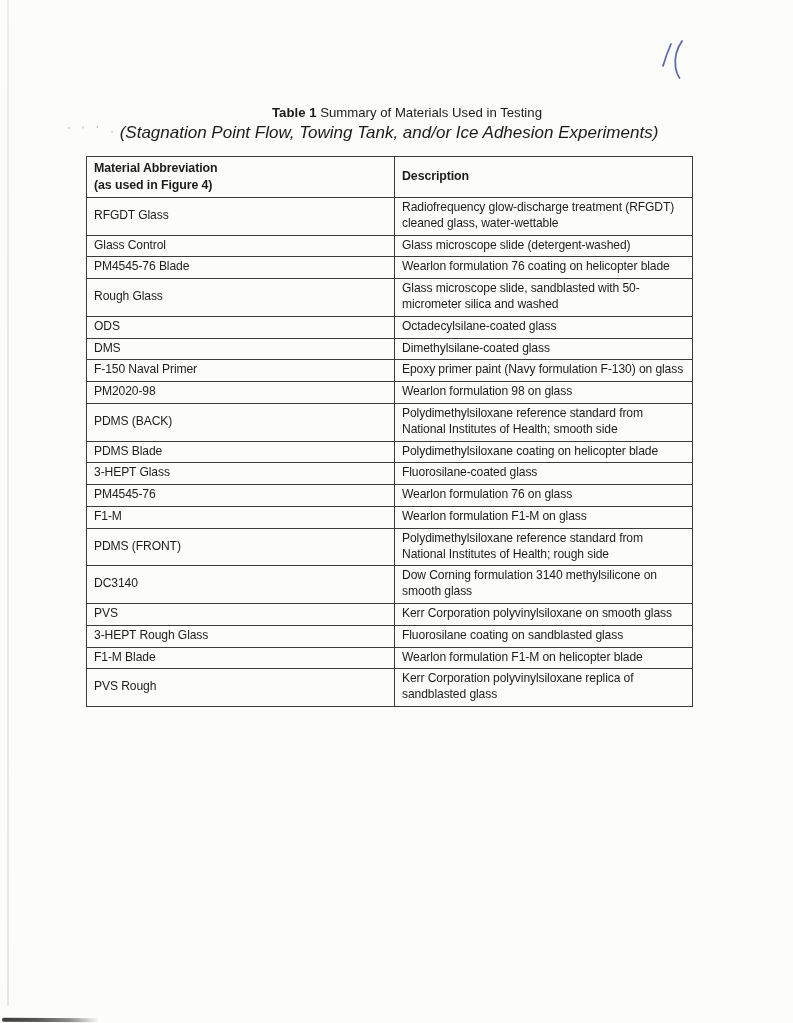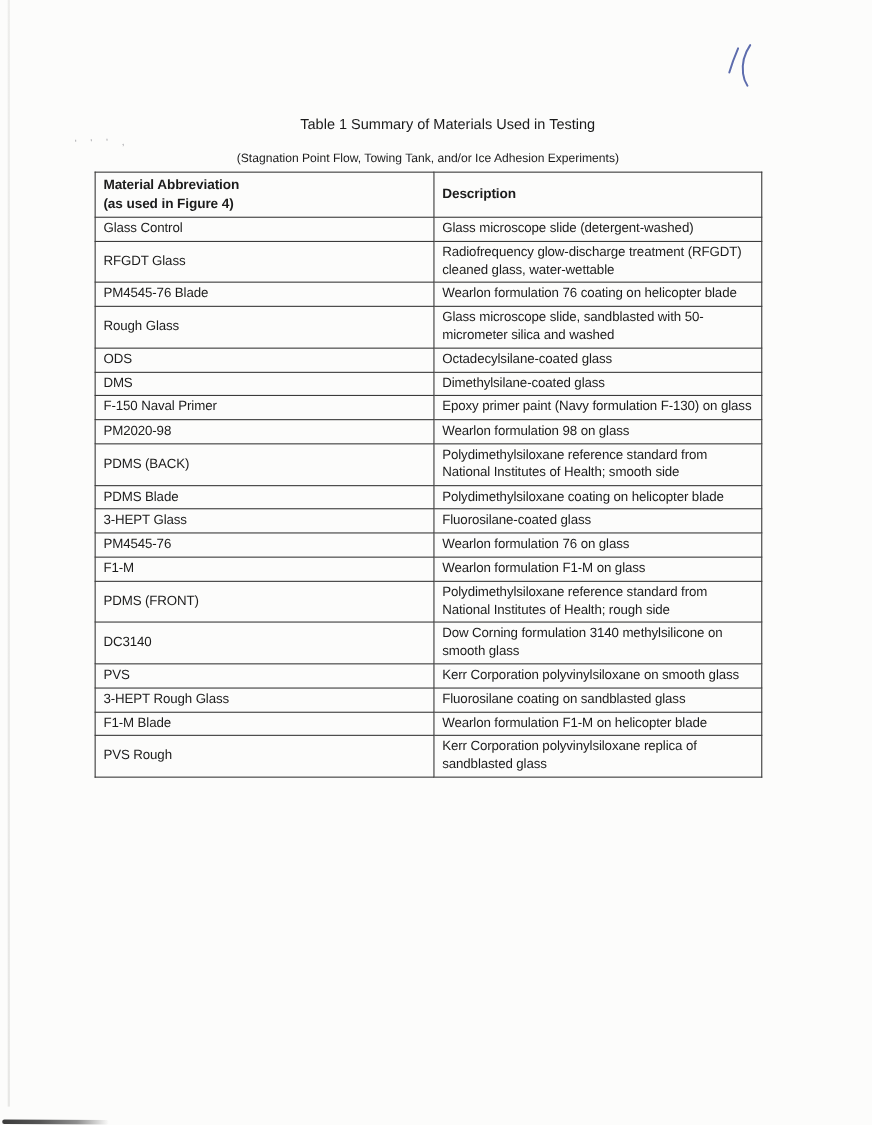--- a/index.html
+++ b/index.html
@@ -31,22 +31,22 @@
   .handwritten {
     position:absolute; left:656px; top:38px; width:34px; height:44px;
   }
 
   
   .title-block {
     position:absolute; top:105px; left:86px; width:606px;
     text-align:center; color:#1b1b1b;
   }
   .title-line { font-size:13.2px; line-height:16px; }
-  .title-line .bold { font-weight:normal;margin-left:36px; }
-  .subtitle { font-size:11px; line-height:15px; margin-top:16px; }
+  .title-line .bold { font-weight:bold;margin-left:36px; }
+  .subtitle { font-size:17px; line-height:15px; margin-top:4px;font-style:italic; }
 
   
   .materials-table {
     position:absolute; top:156px; left:86px; width:606px;
     border-collapse:collapse; table-layout:fixed;
     background:transparent;
   }
   .materials-table col.c1 { width:308px; }
   .materials-table col.c2 { width:298px; }
   .materials-table th, .materials-table td {
@@ -92,30 +92,30 @@
       <tr>
         <th>
           <span class="hdr-line">Material Abbreviation</span>
           <span class="hdr-line">(as used in Figure 4)</span>
         </th>
         <th>Description</th>
       </tr>
     </thead>
     <tbody>
   <tr>
+    <td>RFGDT Glass</td>
+    <td>Radiofrequency glow-discharge treatment (RFGDT) cleaned glass, water-wettable</td>
+  </tr>
+
+  <tr>
     <td>Glass Control</td>
     <td>Glass microscope slide (detergent-washed)</td>
   </tr>
 
   <tr>
-    <td>RFGDT Glass</td>
-    <td>Radiofrequency glow-discharge treatment (RFGDT) cleaned glass, water-wettable</td>
-  </tr>
-
-  <tr>
     <td>PM4545-76 Blade</td>
     <td>Wearlon formulation 76 coating on helicopter blade</td>
   </tr>
 
 
   <tr>
     <td>Rough Glass</td>
     <td>Glass microscope slide, sandblasted with 50-micrometer silica and washed</td>
   </tr>
 

